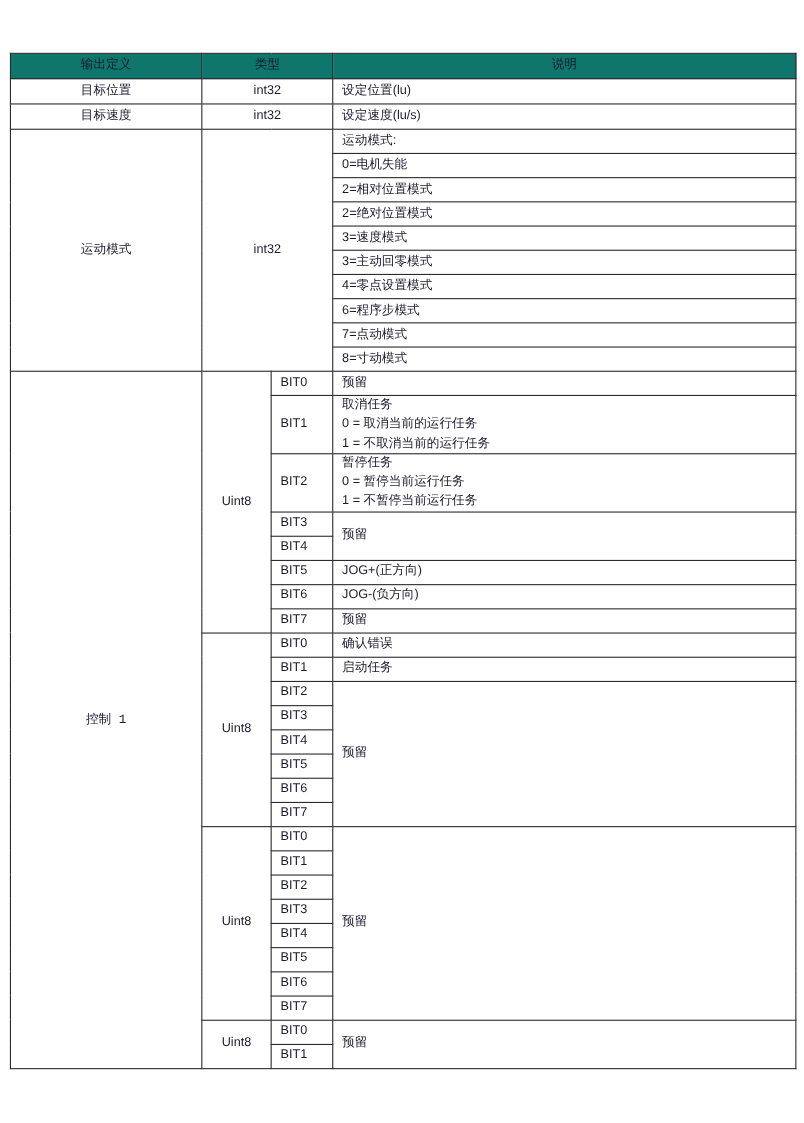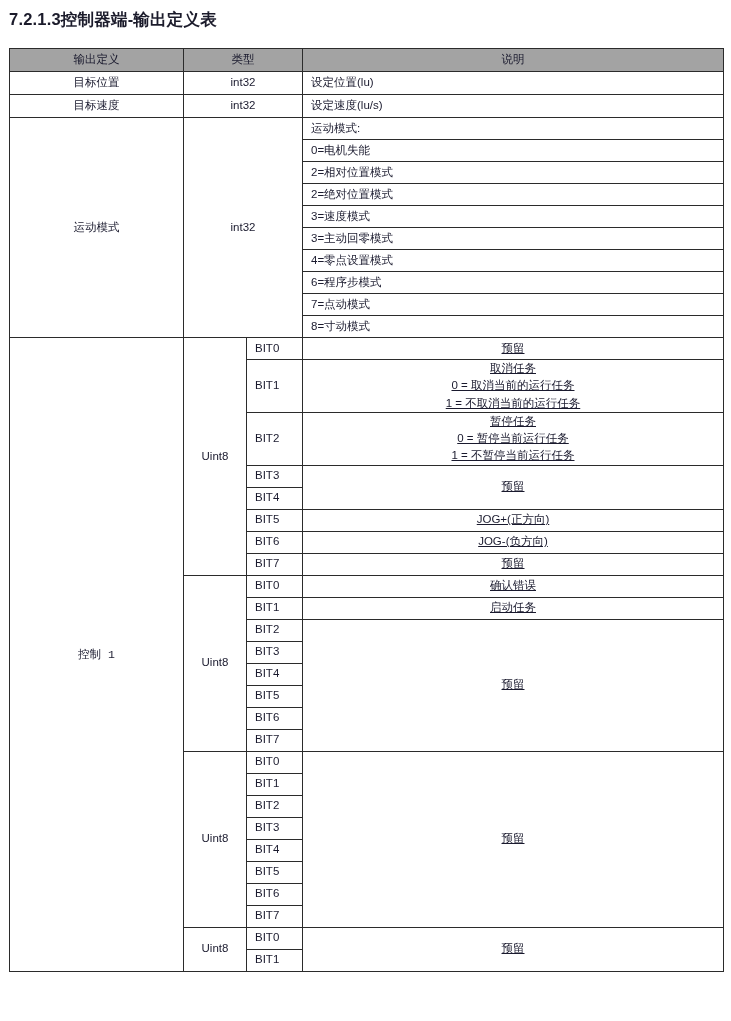--- a/index.html
+++ b/index.html
@@ -49,49 +49,48 @@
     font-weight: normal;
     color: #1a1a2e;
     box-sizing: border-box;
   }
   .col-def  { width: 174px; }
   .col-type { width: 63px;  }
   .col-bit  { width: 56px;  }
   .col-desc { width: 421px; }
 
   thead th {
-    background: #a3a3a3;
+    background: #0f766e;
     text-align: center;
     height: 23px;
     font-size: 11.5px;
     font-weight: normal;
   }
   .c  { text-align: center; }
   .l  { text-align: left; }
   .r22 { height: 22px; }
   .r23 { height: 23px; }
 
   .multiline {
     padding-top: 6px;
     padding-bottom: 6px;
     line-height: 1.85;
   }
   .multiline div { white-space: nowrap; }
 
   .group-label { text-align: center; vertical-align: middle; font-family: Liberation Mono, monospace; }
   .type-cell   { text-align: center; vertical-align: middle; }
   .bit-cell    { }
-  .merged-desc { text-align: center; vertical-align: middle; text-decoration: underline; }
+  .merged-desc { text-align: left; vertical-align: middle; }
 </style>
 </head>
 <body>
 
 <div id="page">
 
-  <div id="page-title">7.2.1.3控制器端-输出定义表</div>
 
   <table id="def-table">
     <colgroup>
       <col class="col-def">
         <col class="col-type">
         <col class="col-bit">
         <col class="col-desc">
     </colgroup>
     <thead>
       <tr>

